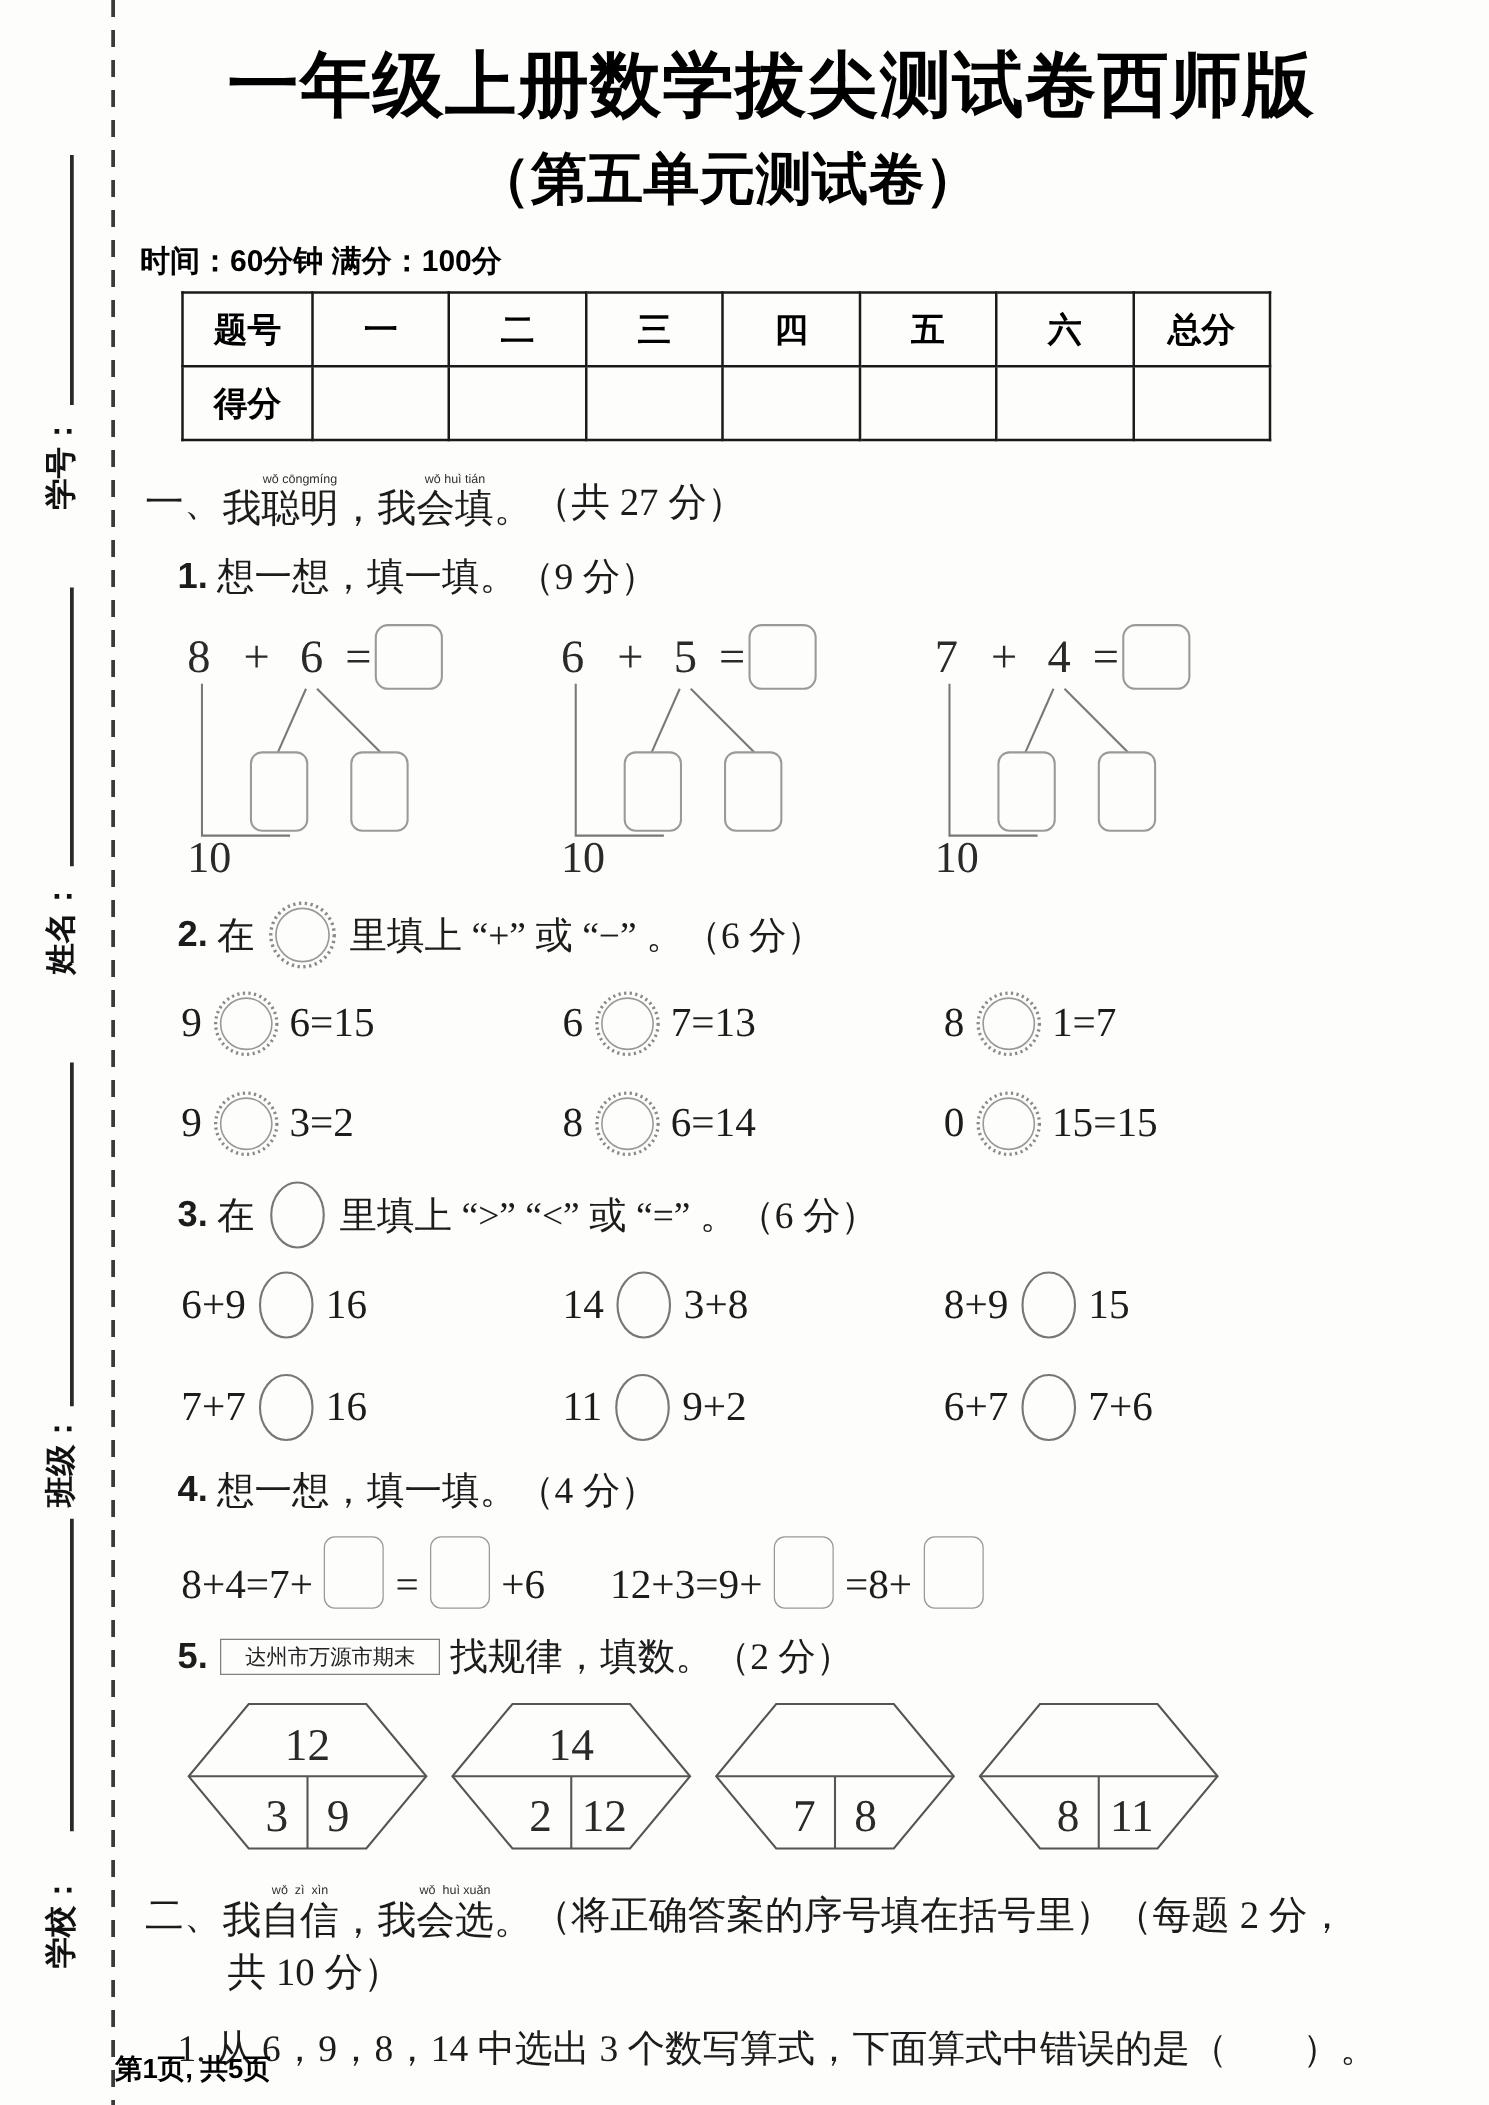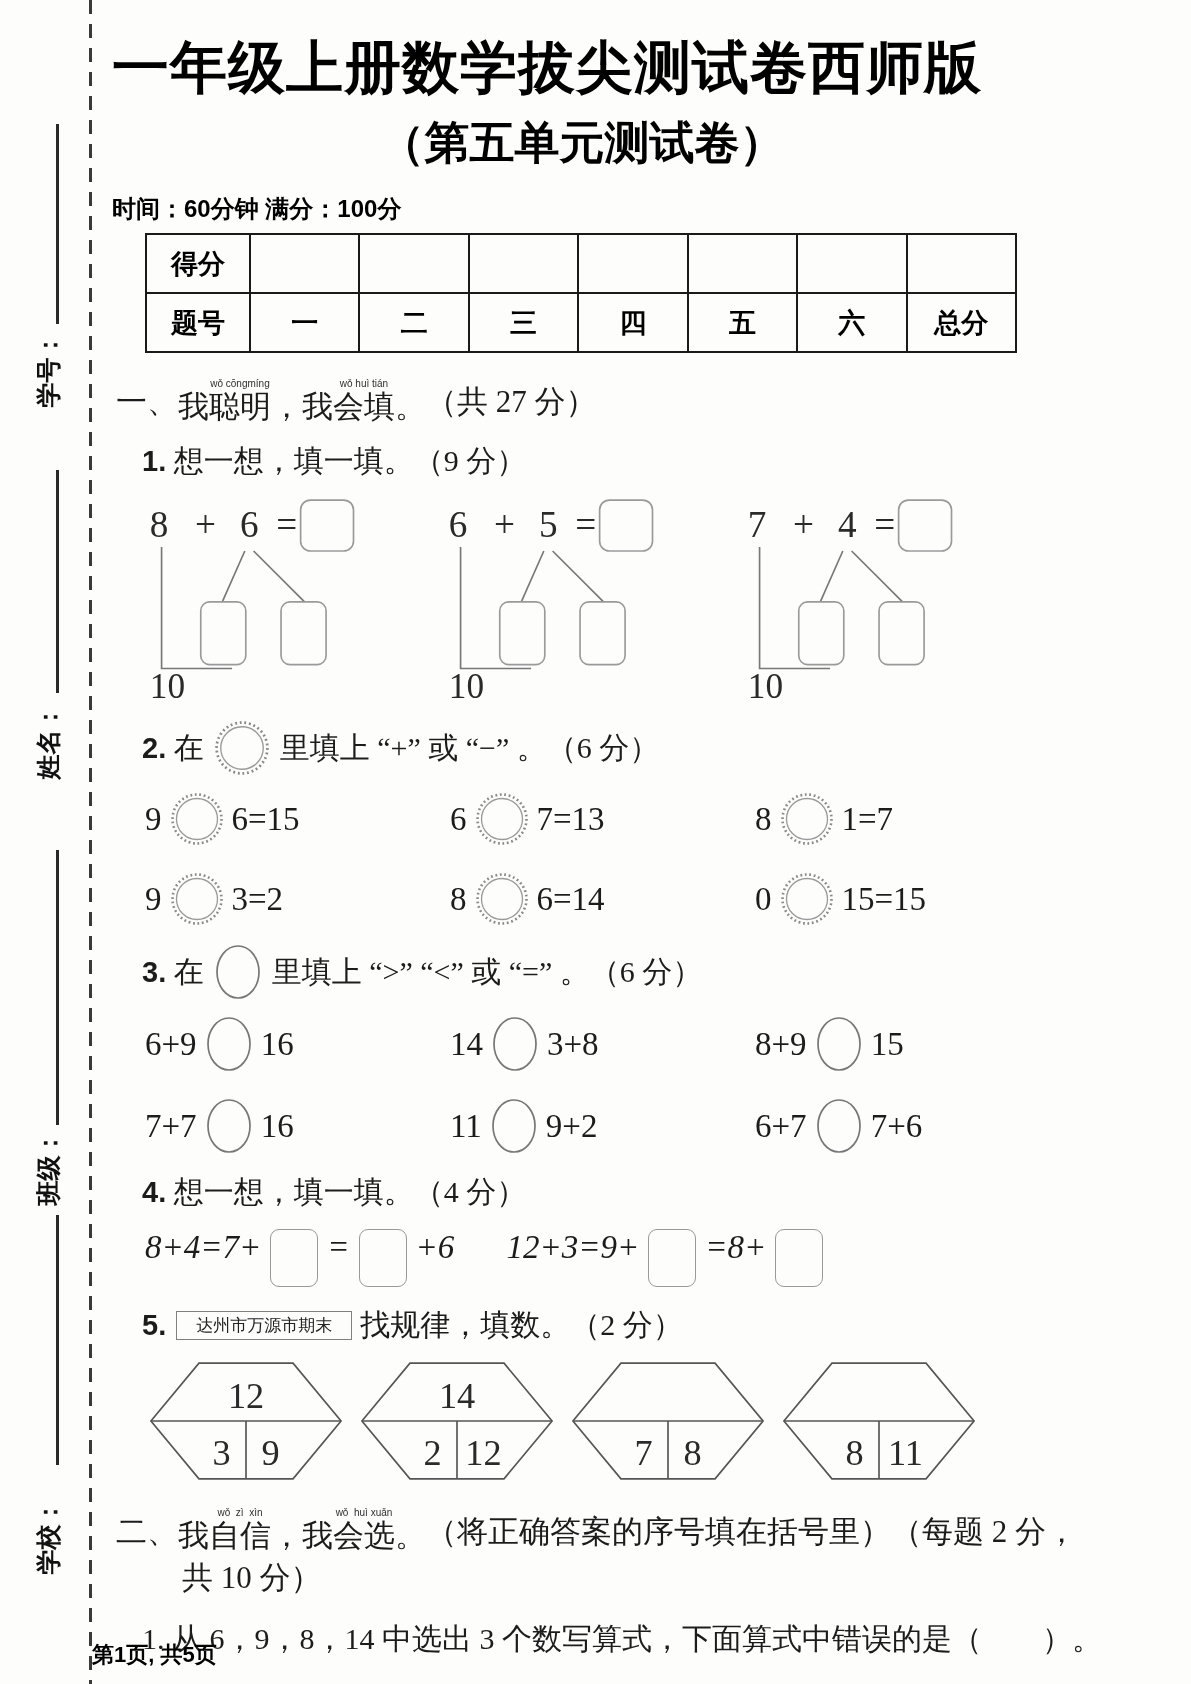--- a/index.html
+++ b/index.html
@@ -20,21 +20,21 @@
   .m-label{
     position:absolute;left:2px;width:92px;height:30px;
     display:flex;align-items:center;justify-content:center;
     transform:rotate(-90deg);
     font-family:"Liberation Sans",sans-serif;font-size:25px;font-weight:600;color:#111;
     white-space:nowrap;
   }
   
   .content{margin-left:112px;width:980px;}
   .title{
-    margin-top:30px;text-align:left;
+    margin-top:30px;text-align:right;
     font-family:"Liberation Sans",sans-serif;font-weight:900;
     font-size:57px;letter-spacing:1px;color:#000;width:940px;
   }
   .subtitle{
     margin-top:6px;text-align:center;
     font-family:"Liberation Sans",sans-serif;font-weight:900;
     font-size:45px;color:#000;width:940px;
   }
   .meta{
     margin-top:20px;width:918px;text-align:left;
@@ -60,21 +60,21 @@
   svg .bts{font-family:"Liberation Serif",serif;font-size:36px;fill:#2a2a2a;}
   svg .abox{fill:none;stroke:#9a9a9a;stroke-width:1.7;}
   svg .bline{fill:none;stroke:#787878;stroke-width:1.7;}
   
   .eq-grid{display:grid;grid-template-columns:305px 305px auto;margin:16px 0 0 33px;row-gap:26px;}
   .eq{display:flex;align-items:center;font-size:33px;white-space:pre;}
   .eq svg{margin:0 8px;}
   .head-icon{margin:0 10px;}
   
   .fill-row{display:flex;gap:52px;margin:16px 0 0 33px;font-size:33px;align-items:center;}
-  .fill-item{display:flex;align-items:flex-start;white-space:pre;font-style:italic;}
+  .fill-item{display:flex;align-items:flex-end;white-space:pre;}
   .fbox{display:inline-block;width:46px;height:56px;border:1.7px solid #999;border-radius:9px;margin:0 9px;}
   
   .tag{
     font-size:17px;border:1.5px solid #808080;padding:2px 19px;margin:0 8px 0 10px;
     font-family:"Liberation Sans",sans-serif;color:#222;
   }
   .hex-row{display:flex;gap:15px;margin:14px 0 0 36px;}
   svg .hline{fill:none;stroke:#555;stroke-width:1.7;}
   svg .ht{font-family:"Liberation Serif",serif;font-size:37px;fill:#2a2a2a;text-anchor:middle;}
   
@@ -100,38 +100,38 @@
 
 <div class="content">
 
   <div class="title">一年级上册数学拔尖测试卷西师版</div>
   <div class="subtitle">（第五单元测试卷）</div>
   <div class="meta">时间：60分钟  满分：100分</div>
 
   <table class="score">
     <tbody>
         <tr>
-      <td class="first">得分</td>
-      <td></td>
-      <td></td>
-      <td></td>
-      <td></td>
-      <td></td>
-      <td></td>
-      <td></td>
-    </tr>
-    <tr>
       <td class="first">题号</td>
       <td>一</td>
       <td>二</td>
       <td>三</td>
       <td>四</td>
       <td>五</td>
       <td>六</td>
       <td>总分</td>
+    </tr>
+    <tr>
+      <td class="first">得分</td>
+      <td></td>
+      <td></td>
+      <td></td>
+      <td></td>
+      <td></td>
+      <td></td>
+      <td></td>
     </tr>
   </tbody>
     </table>
 
   <div class="sec-head">
     <span>一、</span><span class="ruby"><span class="py">wǒ cōngmíng</span><span>我聪明，</span></span><span class="ruby"><span class="py">wǒ huì tián</span><span>我会填。</span></span><span>（共 27 分）</span>
   </div>
 
   <div class="q-head">
     <span class="q-num">1.</span><span> 想一想，填一填。（9 分）</span>

